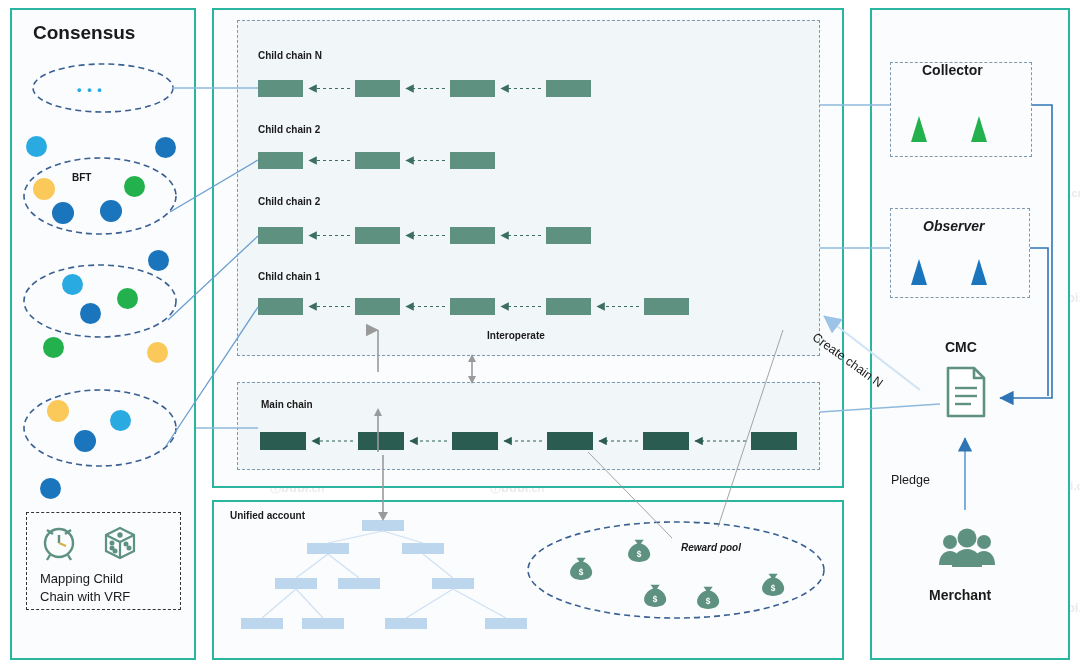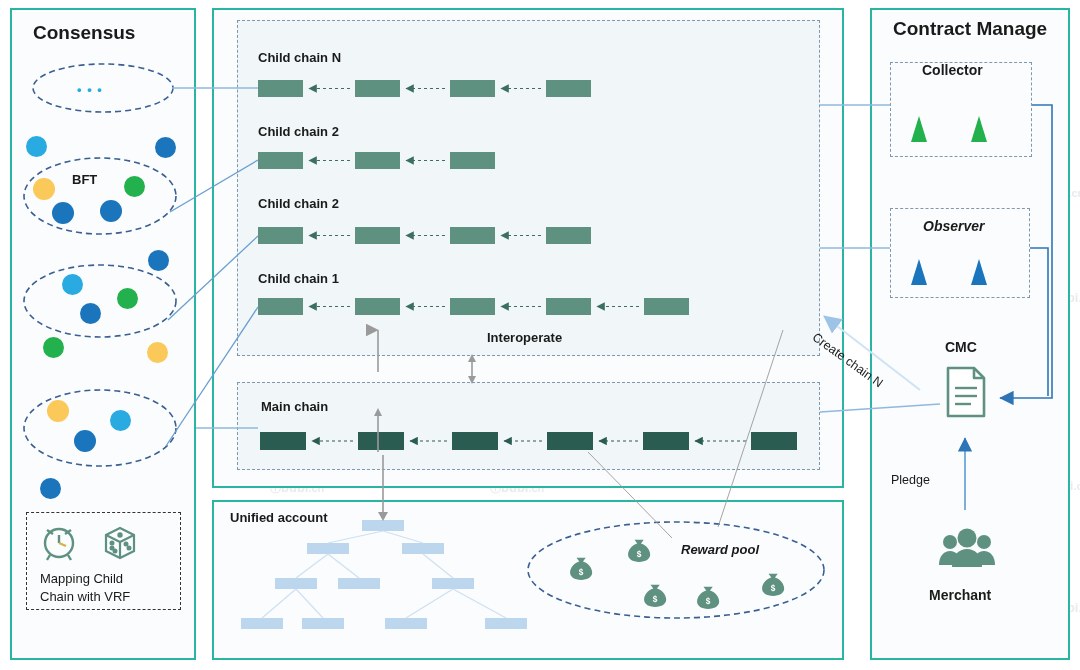--- a/index.html
+++ b/index.html
@@ -25,21 +25,21 @@
   .dashbox.blk { border: 1.3px dashed #333; background: transparent; }
 
   .ttl {
     position: absolute;
     font-weight: bold;
     color: #1a1a1a;
     white-space: nowrap;
   }
   .ttl.big  { font-size: 19px; }
   .ttl.med  { font-size: 14px; }
-  .ttl.sm   { font-size: 13px; }
+  .ttl.sm   { font-size: 10px; }
   .lbl {
     position: absolute;
     font-size: 12.5px;
     color: #1a1a1a;
     white-space: nowrap;
   }
 
   .blockc { position: absolute; background: #5f9180; }
   .blockm { position: absolute; background: #2b5c51; }
   .leaf   { position: absolute; background: #bcd6ee; }
@@ -94,21 +94,20 @@
 
   <div class="panel" style="left:212px;top:8px;width:632px;height:480px;"></div>
 
   <div class="dashbox" style="left:237px;top:20px;width:583px;height:336px;"></div>
 
   <div class="dashbox" style="left:237px;top:382px;width:583px;height:88px;"></div>
 
   <div class="panel" style="left:212px;top:500px;width:632px;height:160px;"></div>
 
   <div class="panel" style="left:870px;top:8px;width:200px;height:652px;"></div>
-  <div class="ttl big" style="left:893px;top:18px;">Contract Manage</div>
 
   <div class="dashbox plain" style="left:890px;top:62px;width:142px;height:95px;"></div>
   <div class="ttl med" style="left:922px;top:62px;">Collector</div>
 
   <div class="dashbox plain" style="left:890px;top:208px;width:140px;height:90px;"></div>
   <div class="ttl med" style="left:923px;top:218px;font-style:italic;">Observer</div>
 
   <div class="ttl med" style="left:945px;top:339px;">CMC</div>
   <div class="lbl" style="left:891px;top:473px;">Pledge</div>
   <div class="ttl med" style="left:929px;top:587px;">Merchant</div>

